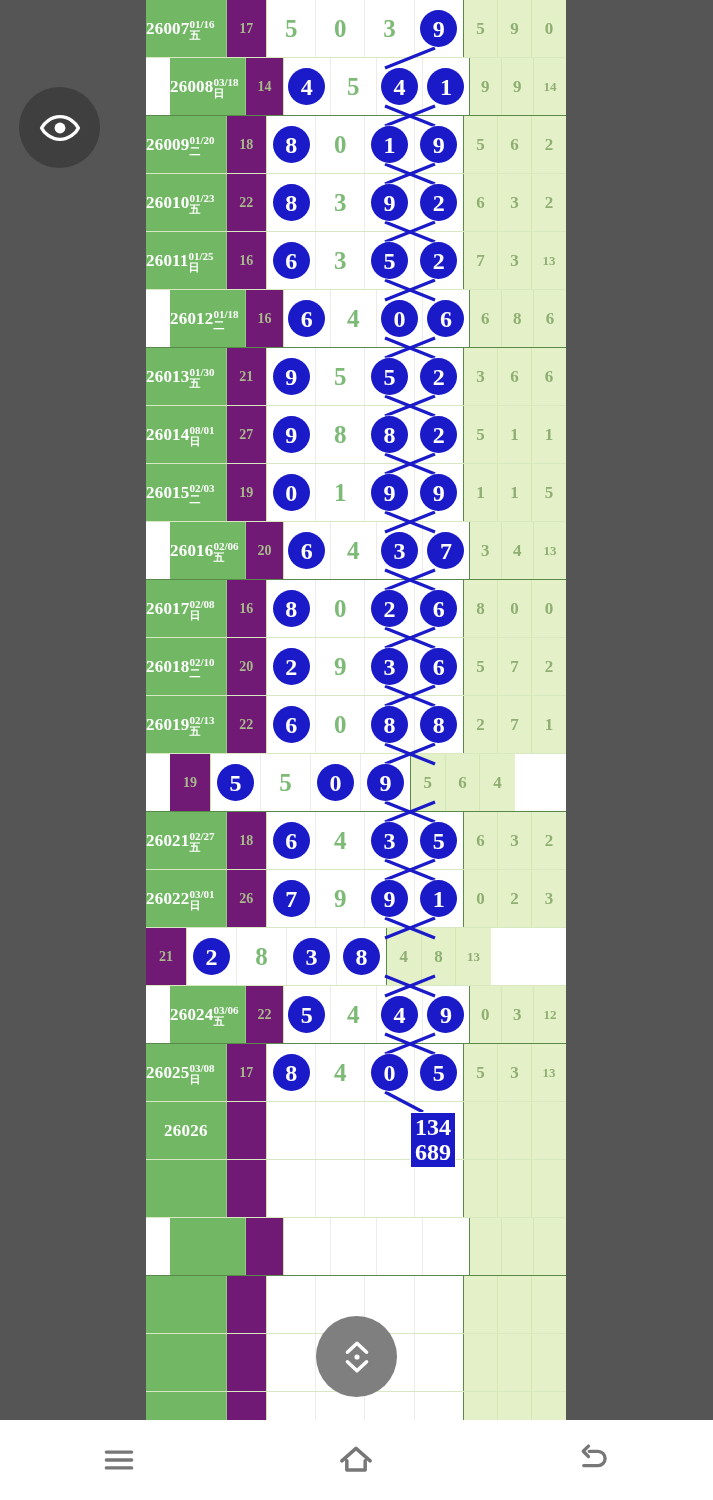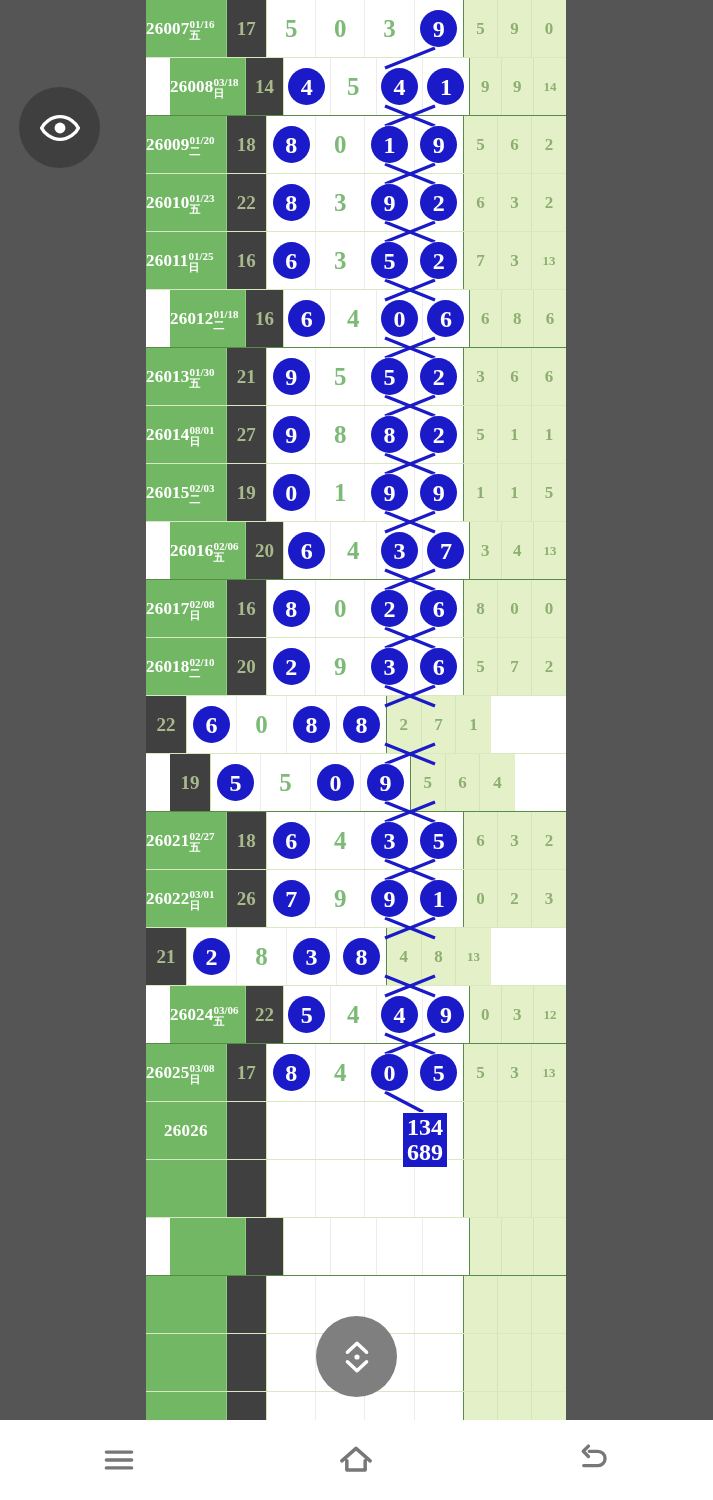--- a/index.html
+++ b/index.html
@@ -21,21 +21,21 @@
   .row.grp{border-bottom:1px solid #5a8a4a;padding-left:24px;}
   .c{box-sizing:border-box;display:flex;align-items:center;justify-content:center;position:relative;}
   .c-issue{
     width:82px;background:#72b864;color:#ffffff;
     line-height:1;
     border-right:1px solid #8fcb80;
   }
   .c-issue .iss{font-size:17px;font-weight:bold;letter-spacing:.2px;}
   .c-issue .dt{font-size:11px;font-weight:bold;margin-top:3px;}
   .c-sum{
-    width:41px;background:#404040;color:#a8b98c;font-size:19px;font-weight:bold;
+    width:41px;background:#701a75;color:#a8b98c;font-size:14px;font-weight:bold;
     border-right:1px solid #cfe3a8;
   }
   .c-num{
     width:50px;background:#ffffff;
     border-right:1px solid #ececec;
   }
   .c-num.last{border-right:1px solid #5a8a4a;}
   .c-tail{
     width:34.6px;background:#e4f1c8;color:#8fae72;font-size:17px;font-weight:bold;
     border-right:1px solid #d3e6b4;
@@ -340,20 +340,24 @@
           <div class="ball">3</div>
         </div>
         <div class="c c-num last">
           <div class="ball">6</div>
         </div>
         <div class="c c-tail">5</div>
         <div class="c c-tail">7</div>
         <div class="c c-tail last">2</div>
       </div>
       <div class="row">
+        <div class="c c-issue">
+          <div class="iss">26019</div>
+          <div class="dt">02/13 五</div>
+        </div>
         <div class="c c-sum">22</div>
         <div class="c c-num">
           <div class="ball">6</div>
         </div>
         <div class="c c-num">
           <div class="plain">0</div>
         </div>
         <div class="c c-num">
           <div class="ball">8</div>
         </div>
@@ -604,21 +608,21 @@
       <line x1="239" y1="860" x2="289" y2="880" stroke="#1a1ac8" stroke-width="3.2"></line>
       <line x1="289" y1="860" x2="239" y2="880" stroke="#1a1ac8" stroke-width="3.2"></line>
       <line x1="239" y1="918" x2="289" y2="938" stroke="#1a1ac8" stroke-width="3.2"></line>
       <line x1="289" y1="918" x2="239" y2="938" stroke="#1a1ac8" stroke-width="3.2"></line>
       <line x1="239" y1="976" x2="289" y2="996" stroke="#1a1ac8" stroke-width="3.2"></line>
       <line x1="289" y1="976" x2="239" y2="996" stroke="#1a1ac8" stroke-width="3.2"></line>
       <line x1="239" y1="1034" x2="289" y2="1054" stroke="#1a1ac8" stroke-width="3.2"></line>
       <line x1="289" y1="1034" x2="239" y2="1054" stroke="#1a1ac8" stroke-width="3.2"></line>
       <line x1="239" y1="1092" x2="277" y2="1112" stroke="#1a1ac8" stroke-width="3.2"></line>
     </svg>
-  <div id="pred" style="left: 256px; top: 1112px;">
+  <div id="pred" style="left: 264px; top: 1112px;">
     <div>134</div>
     <div>689</div>
   </div>
 </div>
 
 <div id="eye-fab">
   <svg width="42" height="42" viewBox="0 0 24 24">
     <path d="M12 5.5C6.8 5.5 2.7 9.3 1.5 12c1.2 2.7 5.3 6.5 10.5 6.5S21.3 14.7 22.5 12C21.3 9.3 17.2 5.5 12 5.5z" fill="none" stroke="#ffffff" stroke-width="1.9"></path>
     <circle cx="12" cy="12" r="3.1" fill="#ffffff"></circle>
   </svg>

